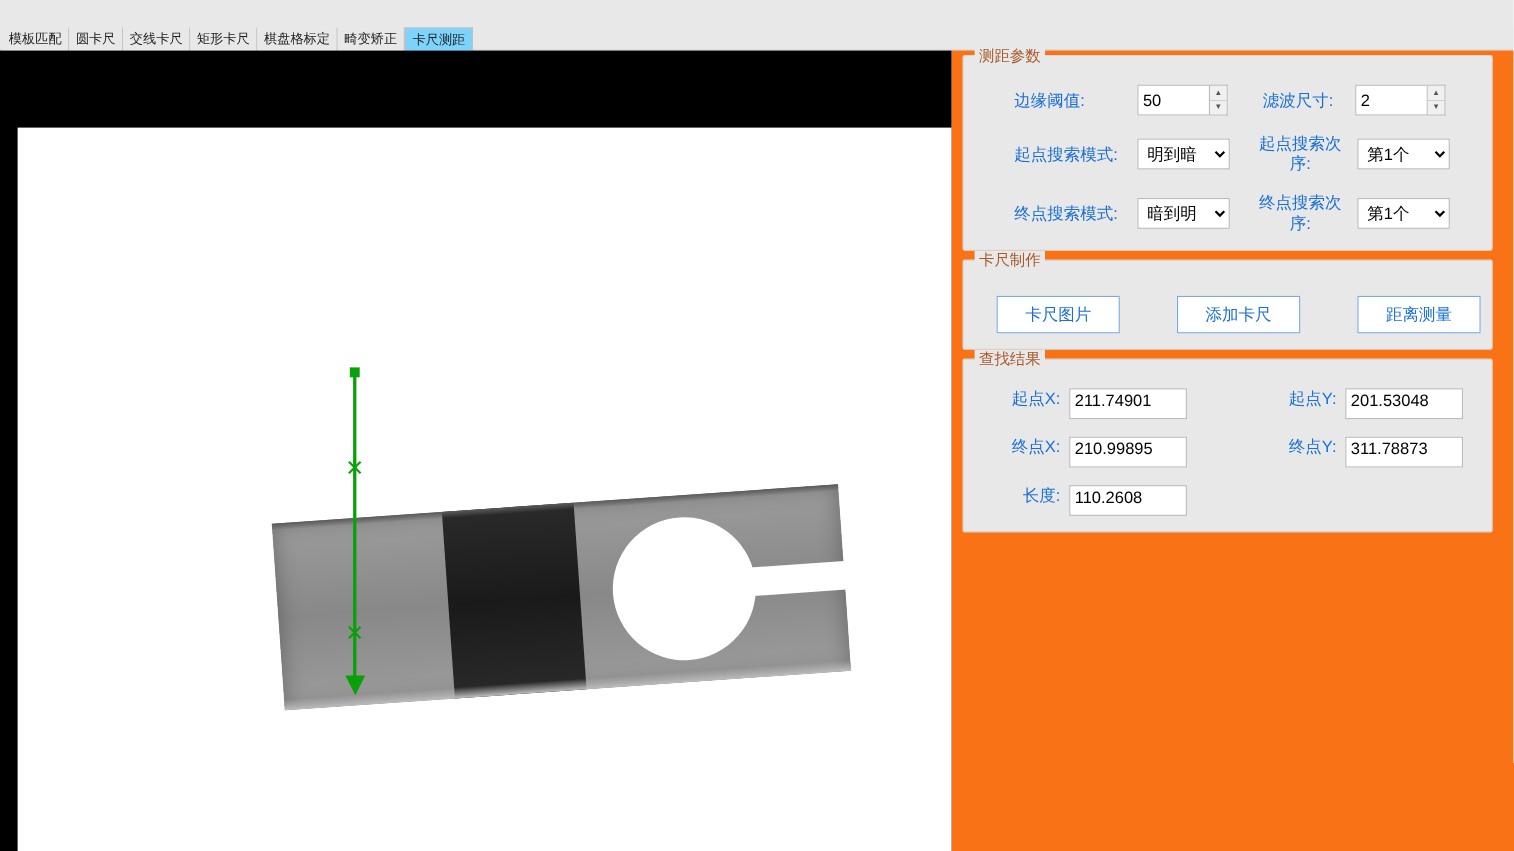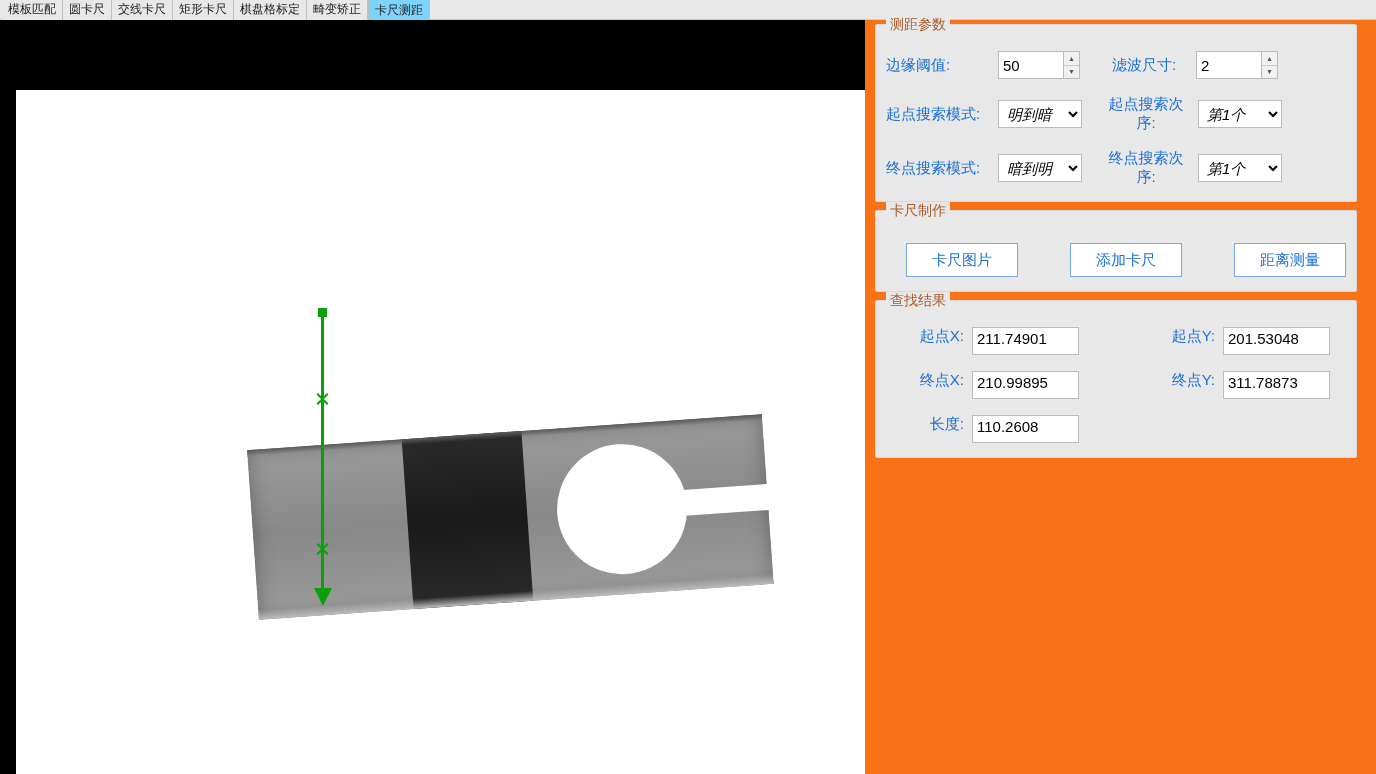--- a/index.html
+++ b/index.html
@@ -11,20 +11,21 @@
     height: 774px;
     overflow: hidden;
   }
   .tab-bar {
     display: flex;
     background: #e8e8e8;
     height: 20px;
     align-items: center;
     border-bottom: 1px solid #ccc;
     padding-left: 2px;
+    margin-top: 26px;
   }
   .tab {
     padding: 2px 6px;
     font-size: 12px;
     color: #222;
     border-right: 1px solid #c0c0c0;
     cursor: pointer;
     background: #e8e8e8;
   }
   .tab.active {
@@ -170,20 +171,21 @@
     background: #e8e8e8;
     padding: 0 4px;
     font-size: 14px;
     color: #a85a2a;
     font-weight: 500;
   }
   .row {
     display: flex;
     align-items: center;
     margin-top: 16px;
+    margin-left: 36px;
   }
   .row:first-of-type { margin-top: 16px; }
   .lbl {
     color: #1a6fd6;
     font-size: 15px;
     width: 112px;
     text-align: left;
     font-weight: 500;
   }
   .lbl.right {
@@ -220,21 +222,20 @@
     line-height: 1;
     display: flex;
     align-items: center;
     justify-content: center;
     cursor: pointer;
     color: #555;
   }
   .spinner-btn:first-child { border-bottom: 1px solid #ccc; }
   .sel {
     width: 84px;
-    font-style: italic;
   }
   .gap { width: 18px; }
   .btn-row {
     display: flex;
     gap: 52px;
     margin-top: 22px;
     padding-left: 20px;
   }
   .btn {
     width: 112px;

